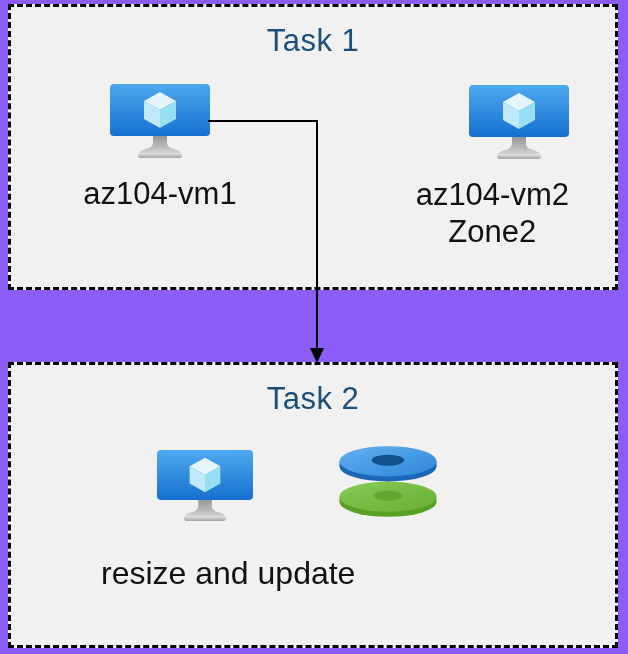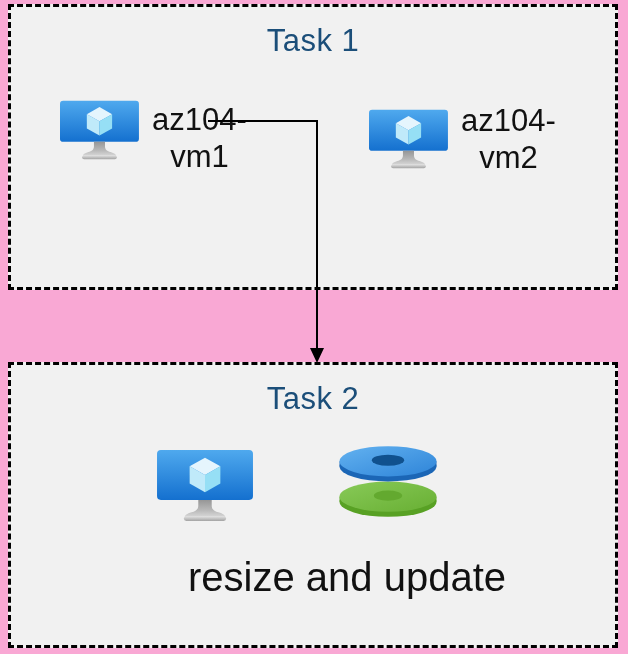--- a/index.html
+++ b/index.html
@@ -1,20 +1,20 @@
 <!DOCTYPE html>
 <html><head>
 <meta charset="utf-8">
 <style>
   html, body { margin: 0; padding: 0; background: #ffffff; }
   .canvas {
     position: relative;
     width: 628px;
     height: 654px;
-    background: #f9a8d4;
+    background: #8b5cf6;
     font-family: "Liberation Sans", sans-serif;
     overflow: hidden;
   }
   .task-box {
     position: absolute;
     left: 8px;
     width: 610px;
     height: 286px;
     background: #f1f1f1;
     border: 3px dashed #000000;
@@ -29,42 +29,42 @@
     width: 100%;
     text-align: center;
     font-size: 31px;
     color: #1b4e79;
     letter-spacing: 0.5px;
   }
   .vm-unit {
     position: absolute;
     width: 200px;
     display: flex;
-    flex-direction: row;
+    flex-direction: column;
     align-items: center;
   }
   .vm-unit.u1 { left: 49px; top: 77px; }
   .vm-unit.u2 { left: 358px; top: 78px; align-items: flex-end; }
   .vm-icon { width: 100px; height: 74px; }
   .vm-label {
     margin-top: 17px;
     text-align: center;
     font-size: 31px;
     line-height: 37px;
     color: #111111;
   }
   .t2-vm-icon { position: absolute; left: 146px; top: 85px; width: 96px; height: 71px; }
   .disk-icon { position: absolute; left: 324px; top: 80px; width: 106px; height: 73px; }
   .t2-caption {
     position: absolute;
-    left: 75px;
+    left: 90px;
     top: 190px;
     width: 420px;
-    text-align: right;
-    font-size: 40px;
+    text-align: left;
+    font-size: 32px;
     color: #111111;
   }
   .connector {
     position: absolute;
     left: 0; top: 0;
     width: 628px; height: 654px;
     pointer-events: none;
   }
   .defs-holder { position: absolute; width: 0; height: 0; }
 </style>
@@ -120,20 +120,21 @@
       <svg class="vm-icon" viewBox="0 0 100 74">
         <rect x="0" y="0" width="100" height="52" rx="4" fill="url(#gScreen)"></rect>
         <polygon points="50,8 66,17 50,26 34,17" fill="#e5f5fd"></polygon>
         <polygon points="34,17 50,26 50,44 34,35" fill="#c0eafa"></polygon>
         <polygon points="66,17 66,35 50,44 50,26" fill="#96dff5"></polygon>
         <path d="M43,52 L57,52 L57,58 C57,62 60,64 64,65 C69,66.5 71,68 71,70 L29,70 C29,68 31,66.5 36,65 C40,64 43,62 43,58 Z" fill="url(#gStand)"></path>
         <rect x="28" y="69" width="44" height="5" rx="2.5" fill="url(#gBase)"></rect>
       </svg>
       <div class="vm-label">
         <div>az104-vm2</div>
+        <div>Zone2</div>
       </div>
     </div>
   </div>
 
   <div class="task-box t2">
     <div class="task-title">Task 2</div>
 
     <svg class="t2-vm-icon" viewBox="0 0 100 74">
       <rect x="0" y="0" width="100" height="52" rx="4" fill="url(#gScreen)"></rect>
       <polygon points="50,8 66,17 50,26 34,17" fill="#e5f5fd"></polygon>

